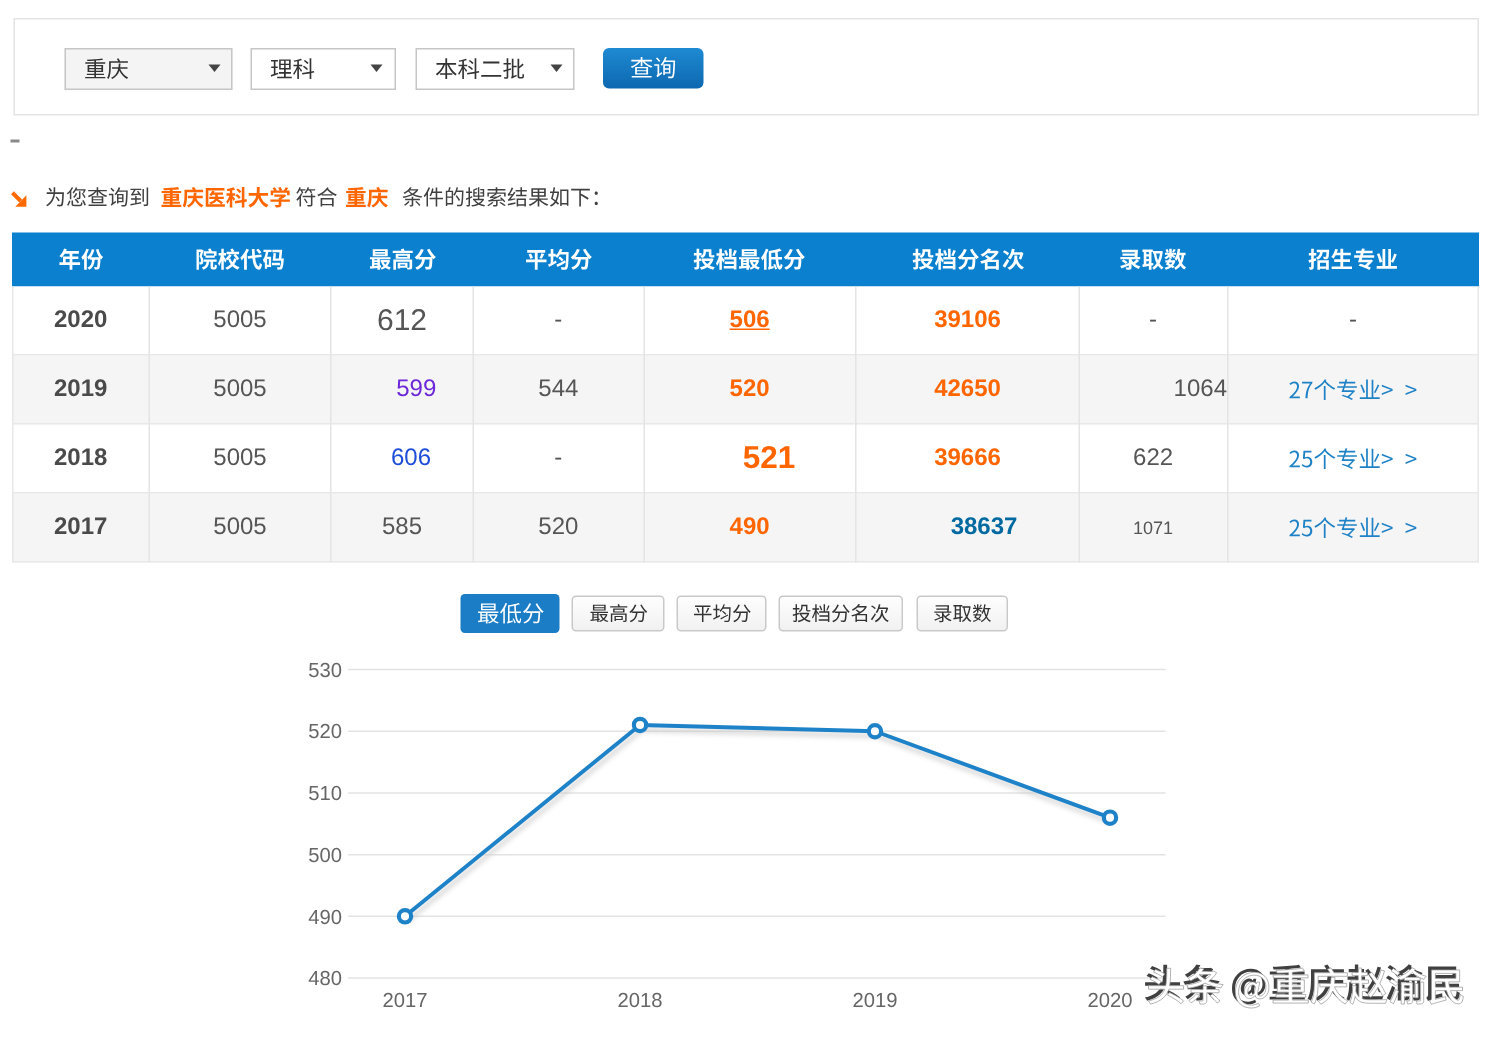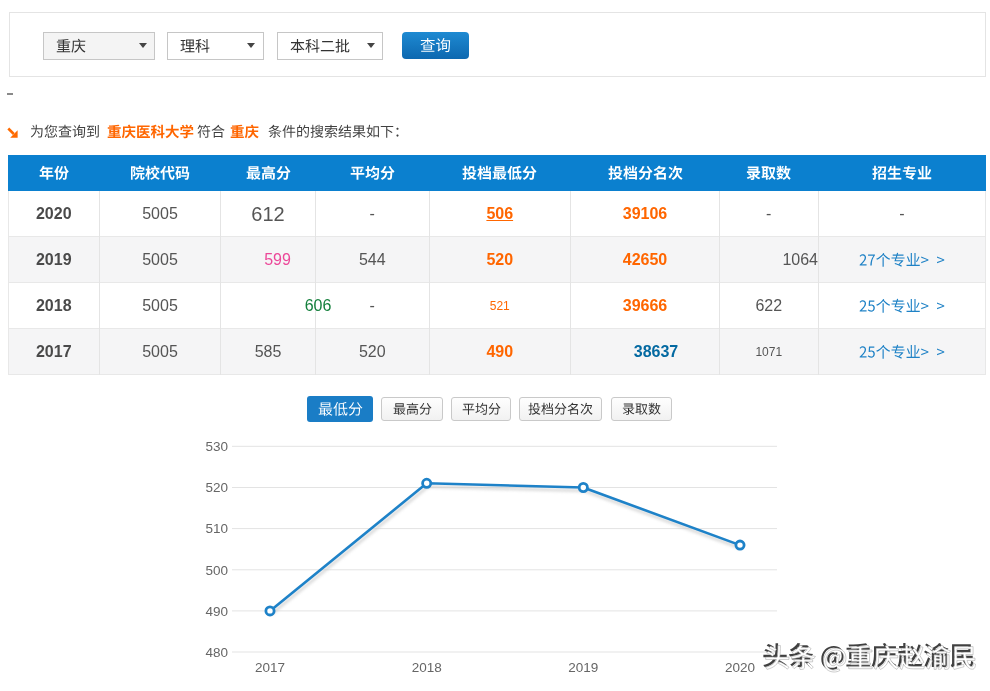--- a/index.html
+++ b/index.html
@@ -92,33 +92,33 @@
 <div class="cell" style="left:8.0px;top:190.5px;width:91.5px;height:46px;line-height:46px;font-size:16px;font-weight:bold;color:#4a4a4a;">2020</div>
 <div class="cell" style="left:99.5px;top:190.5px;width:121.0px;height:46px;line-height:46px;font-size:16px;color:#555;">5005</div>
 <div class="cell" style="left:220.5px;top:190.5px;width:95.0px;height:46px;line-height:46px;font-size:20px;color:#555;">612</div>
 <div class="cell" style="left:315.5px;top:190.5px;width:113.5px;height:46px;line-height:46px;font-size:16px;color:#555;">-</div>
 <div class="cell" style="left:429.0px;top:190.5px;width:141.5px;height:46px;line-height:46px;font-size:16px;font-weight:bold;color:#ff6600;text-decoration:underline;">506</div>
 <div class="cell" style="left:570.5px;top:190.5px;width:149.0px;height:46px;line-height:46px;font-size:16px;font-weight:bold;color:#ff6600;">39106</div>
 <div class="cell" style="left:719.5px;top:190.5px;width:98.5px;height:46px;line-height:46px;font-size:16px;color:#555;">-</div>
 <div class="cell" style="left:818.0px;top:190.5px;width:168.0px;height:46px;line-height:46px;font-size:16px;color:#555;">-</div>
 <div class="cell" style="left:8.0px;top:236.5px;width:91.5px;height:46px;line-height:46px;font-size:16px;font-weight:bold;color:#4a4a4a;">2019</div>
 <div class="cell" style="left:99.5px;top:236.5px;width:121.0px;height:46px;line-height:46px;font-size:16px;color:#555;">5005</div>
-<div class="cell" style="left:220.5px;top:236.5px;width:114px;height:46px;line-height:46px;font-size:16px;color:#ec4899;">599</div>
+<div class="cell" style="left:220.5px;top:236.5px;width:114px;height:46px;line-height:46px;font-size:16px;color:#6d28d9;">599</div>
 <div class="cell" style="left:315.5px;top:236.5px;width:113.5px;height:46px;line-height:46px;font-size:16px;color:#555;">544</div>
 <div class="cell" style="left:429.0px;top:236.5px;width:141.5px;height:46px;line-height:46px;font-size:16px;font-weight:bold;color:#ff6600;">520</div>
 <div class="cell" style="left:570.5px;top:236.5px;width:149.0px;height:46px;line-height:46px;font-size:16px;font-weight:bold;color:#ff6600;">42650</div>
 <div class="cell" style="left:719.5px;top:236.5px;width:98.5px;height:46px;line-height:46px;font-size:16px;color:#555;text-align:right;">1064</div>
 <svg class="t" style="left:859.1px;top:251.7px" width="87" height="18" viewBox="0 0 87 18">
     <path fill="#1f82c6" transform="translate(0,13.50)" d="M0.6599999999999999 0.0H7.574999999999999V-1.185H4.53C3.9749999999999996 -1.185 3.3 -1.125 2.73 -1.08C5.31 -3.525 7.05 -5.76 7.05 -7.965C7.05 -9.915 5.805 -11.19 3.84 -11.19C2.445 -11.19 1.4849999999999999 -10.559999999999999 0.6 -9.584999999999999L1.395 -8.805C2.01 -9.54 2.775 -10.08 3.675 -10.08C5.04 -10.08 5.7 -9.165 5.7 -7.904999999999999C5.7 -6.015 4.109999999999999 -3.8249999999999997 0.6599999999999999 -0.8099999999999999ZM11.294999999999998 0.0H12.719999999999999C12.899999999999999 -4.305 13.364999999999998 -6.87 15.945 -10.17V-10.995H9.059999999999999V-9.825H14.399999999999999C12.239999999999998 -6.825 11.489999999999998 -4.17 11.294999999999998 0.0ZM23.549999999999997 -8.19V1.185H24.72V-8.19ZM24.24 -12.615C22.74 -10.11 20.009999999999998 -7.92 17.174999999999997 -6.6899999999999995C17.49 -6.42 17.82 -5.984999999999999 18.014999999999997 -5.654999999999999C20.325 -6.779999999999999 22.544999999999998 -8.52 24.165 -10.59C26.159999999999997 -8.25 28.14 -6.81 30.36 -5.64C30.54 -6.0 30.884999999999998 -6.42 31.185 -6.66C28.875 -7.785 26.744999999999997 -9.195 24.824999999999996 -11.49L25.244999999999997 -12.15ZM38.025 -12.629999999999999 37.545 -10.92H33.705V-9.855H37.23L36.675 -8.07H32.49V-6.975H36.315C35.97 -5.955 35.64 -5.01 35.339999999999996 -4.245H42.33C41.474999999999994 -3.375 40.379999999999995 -2.295 39.375 -1.365C38.28 -1.77 37.14 -2.145 36.15 -2.415L35.504999999999995 -1.5899999999999999C37.815 -0.8999999999999999 40.785 0.315 42.269999999999996 1.2149999999999999L42.945 0.255C42.315 -0.12 41.46 -0.525 40.5 -0.9149999999999999C41.879999999999995 -2.25 43.41 -3.735 44.489999999999995 -4.859999999999999L43.635 -5.37L43.44 -5.295H36.9L37.47 -6.975H45.584999999999994V-8.07H37.83L38.4 -9.855H44.504999999999995V-10.92H38.714999999999996L39.18 -12.48ZM59.459999999999994 -9.105C58.86 -7.455 57.795 -5.265 56.97 -3.9L57.9 -3.42C58.739999999999995 -4.8149999999999995 59.76 -6.885 60.48 -8.625ZM47.879999999999995 -8.834999999999999C48.675 -7.154999999999999 49.559999999999995 -4.859999999999999 49.934999999999995 -3.54L51.06 -3.96C50.64 -5.279999999999999 49.71 -7.484999999999999 48.93 -9.15ZM55.425 -12.405V-0.69H52.905V-12.42H51.75V-0.69H47.55V0.42H60.795V-0.69H56.565V-12.405ZM62.22 -2.19 69.42 -5.0249999999999995V-6.1049999999999995L62.22 -8.94V-7.755L65.75999999999999 -6.435L68.00999999999999 -5.595V-5.535L65.75999999999999 -4.694999999999999L62.22 -3.3899999999999997ZM78.04499999999999 -2.19 85.24499999999999 -5.0249999999999995V-6.1049999999999995L78.04499999999999 -8.94V-7.755L81.585 -6.435L83.835 -5.595V-5.535L81.585 -4.694999999999999L78.04499999999999 -3.3899999999999997Z"></path>
   </svg>
 <div class="cell" style="left:8.0px;top:282.5px;width:91.5px;height:46px;line-height:46px;font-size:16px;font-weight:bold;color:#4a4a4a;">2018</div>
 <div class="cell" style="left:99.5px;top:282.5px;width:121.0px;height:46px;line-height:46px;font-size:16px;color:#555;">5005</div>
-<div class="cell" style="left:220.5px;top:282.5px;width:107px;height:46px;line-height:46px;font-size:16px;color:#15803d;margin-left:44px;">606</div>
+<div class="cell" style="left:220.5px;top:282.5px;width:107px;height:46px;line-height:46px;font-size:16px;color:#1d4ed8;">606</div>
 <div class="cell" style="left:315.5px;top:282.5px;width:113.5px;height:46px;line-height:46px;font-size:16px;color:#555;">-</div>
-<div class="cell" style="left:429.0px;top:282.5px;width:141.5px;height:46px;line-height:46px;font-size:12px;font-weight:normal;color:#ff6600;">521</div>
+<div class="cell" style="left:429.0px;top:282.5px;width:141.5px;height:46px;line-height:46px;font-size:21px;font-weight:bold;color:#ff6600;padding-left:13px;">521</div>
 <div class="cell" style="left:570.5px;top:282.5px;width:149.0px;height:46px;line-height:46px;font-size:16px;font-weight:bold;color:#ff6600;">39666</div>
 <div class="cell" style="left:719.5px;top:282.5px;width:98.5px;height:46px;line-height:46px;font-size:16px;color:#555;">622</div>
 <svg class="t" style="left:859.1px;top:297.7px" width="87" height="18" viewBox="0 0 87 18">
     <path fill="#1f82c6" transform="translate(0,13.50)" d="M0.6599999999999999 0.0H7.574999999999999V-1.185H4.53C3.9749999999999996 -1.185 3.3 -1.125 2.73 -1.08C5.31 -3.525 7.05 -5.76 7.05 -7.965C7.05 -9.915 5.805 -11.19 3.84 -11.19C2.445 -11.19 1.4849999999999999 -10.559999999999999 0.6 -9.584999999999999L1.395 -8.805C2.01 -9.54 2.775 -10.08 3.675 -10.08C5.04 -10.08 5.7 -9.165 5.7 -7.904999999999999C5.7 -6.015 4.109999999999999 -3.8249999999999997 0.6599999999999999 -0.8099999999999999ZM12.254999999999999 0.195C14.099999999999998 0.195 15.854999999999999 -1.17 15.854999999999999 -3.57C15.854999999999999 -6.0 14.354999999999999 -7.08 12.54 -7.08C11.879999999999999 -7.08 11.385 -6.915 10.889999999999999 -6.645L11.174999999999999 -9.825H15.314999999999998V-10.995H9.975L9.614999999999998 -5.865L10.35 -5.3999999999999995C10.979999999999999 -5.819999999999999 11.445 -6.045 12.18 -6.045C13.559999999999999 -6.045 14.459999999999999 -5.115 14.459999999999999 -3.54C14.459999999999999 -1.9349999999999998 13.424999999999999 -0.945 12.12 -0.945C10.844999999999999 -0.945 10.035 -1.53 9.42 -2.16L8.729999999999999 -1.26C9.479999999999999 -0.525 10.53 0.195 12.254999999999999 0.195ZM23.549999999999997 -8.19V1.185H24.72V-8.19ZM24.24 -12.615C22.74 -10.11 20.009999999999998 -7.92 17.174999999999997 -6.6899999999999995C17.49 -6.42 17.82 -5.984999999999999 18.014999999999997 -5.654999999999999C20.325 -6.779999999999999 22.544999999999998 -8.52 24.165 -10.59C26.159999999999997 -8.25 28.14 -6.81 30.36 -5.64C30.54 -6.0 30.884999999999998 -6.42 31.185 -6.66C28.875 -7.785 26.744999999999997 -9.195 24.824999999999996 -11.49L25.244999999999997 -12.15ZM38.025 -12.629999999999999 37.545 -10.92H33.705V-9.855H37.23L36.675 -8.07H32.49V-6.975H36.315C35.97 -5.955 35.64 -5.01 35.339999999999996 -4.245H42.33C41.474999999999994 -3.375 40.379999999999995 -2.295 39.375 -1.365C38.28 -1.77 37.14 -2.145 36.15 -2.415L35.504999999999995 -1.5899999999999999C37.815 -0.8999999999999999 40.785 0.315 42.269999999999996 1.2149999999999999L42.945 0.255C42.315 -0.12 41.46 -0.525 40.5 -0.9149999999999999C41.879999999999995 -2.25 43.41 -3.735 44.489999999999995 -4.859999999999999L43.635 -5.37L43.44 -5.295H36.9L37.47 -6.975H45.584999999999994V-8.07H37.83L38.4 -9.855H44.504999999999995V-10.92H38.714999999999996L39.18 -12.48ZM59.459999999999994 -9.105C58.86 -7.455 57.795 -5.265 56.97 -3.9L57.9 -3.42C58.739999999999995 -4.8149999999999995 59.76 -6.885 60.48 -8.625ZM47.879999999999995 -8.834999999999999C48.675 -7.154999999999999 49.559999999999995 -4.859999999999999 49.934999999999995 -3.54L51.06 -3.96C50.64 -5.279999999999999 49.71 -7.484999999999999 48.93 -9.15ZM55.425 -12.405V-0.69H52.905V-12.42H51.75V-0.69H47.55V0.42H60.795V-0.69H56.565V-12.405ZM62.22 -2.19 69.42 -5.0249999999999995V-6.1049999999999995L62.22 -8.94V-7.755L65.75999999999999 -6.435L68.00999999999999 -5.595V-5.535L65.75999999999999 -4.694999999999999L62.22 -3.3899999999999997ZM78.04499999999999 -2.19 85.24499999999999 -5.0249999999999995V-6.1049999999999995L78.04499999999999 -8.94V-7.755L81.585 -6.435L83.835 -5.595V-5.535L81.585 -4.694999999999999L78.04499999999999 -3.3899999999999997Z"></path>
   </svg>
 <div class="cell" style="left:8.0px;top:328.5px;width:91.5px;height:46px;line-height:46px;font-size:16px;font-weight:bold;color:#4a4a4a;">2017</div>
 <div class="cell" style="left:99.5px;top:328.5px;width:121.0px;height:46px;line-height:46px;font-size:16px;color:#555;">5005</div>
 <div class="cell" style="left:220.5px;top:328.5px;width:95.0px;height:46px;line-height:46px;font-size:16px;color:#555;">585</div>
 <div class="cell" style="left:315.5px;top:328.5px;width:113.5px;height:46px;line-height:46px;font-size:16px;color:#555;">520</div>
 <div class="cell" style="left:429.0px;top:328.5px;width:141.5px;height:46px;line-height:46px;font-size:16px;font-weight:bold;color:#ff6600;">490</div>

